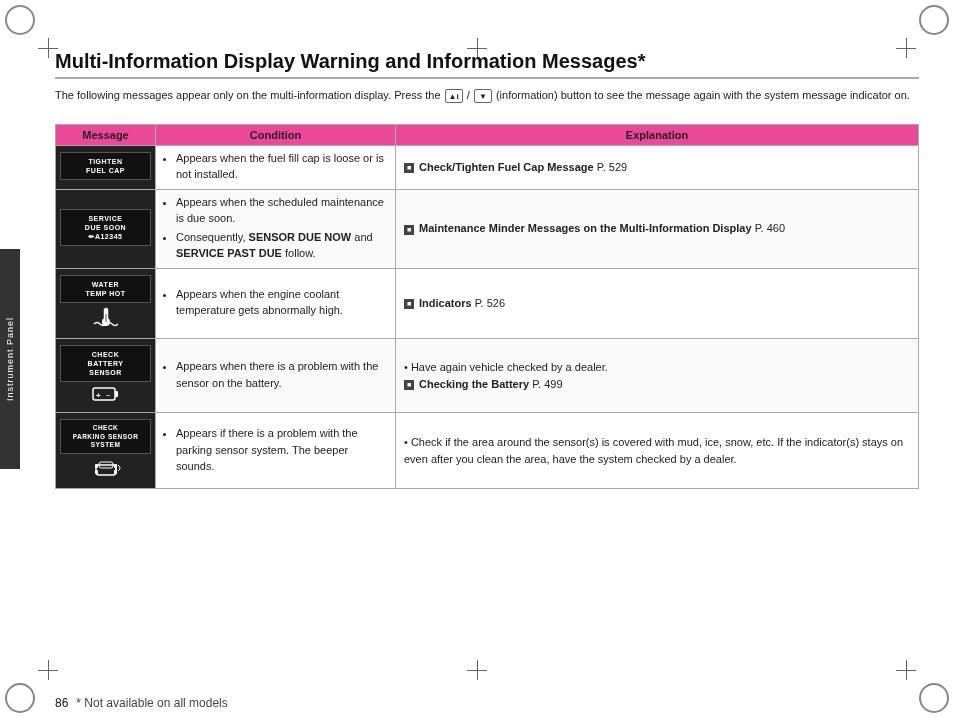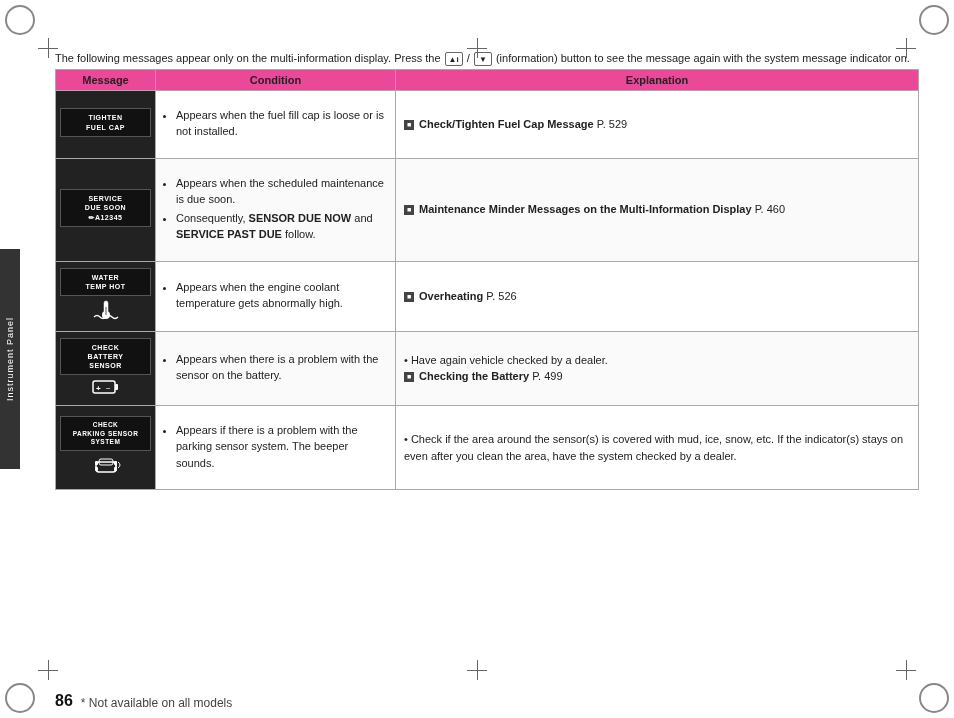--- a/index.html
+++ b/index.html
@@ -66,21 +66,21 @@
       color: #111;
       border-bottom: 2px solid #aaa;
       padding-bottom: 4px;
       margin-bottom: 8px;
     }
 
     
     .intro-text {
       font-size: 11px;
       color: #222;
-      margin-bottom: 2px;
+      margin-bottom: 20px;
       line-height: 1.5;
     }
 
     
     .info-btn-icon {
       display: inline-block;
       width: 18px;
       height: 14px;
       border: 1px solid #666;
       border-radius: 2px;
@@ -102,21 +102,21 @@
       background: #ec4899;
       border: 1px solid #aaa;
       font-size: 11px;
       font-weight: bold;
       padding: 4px 8px;
       text-align: center;
     }
     .info-table td {
       border: 1px solid #aaa;
       vertical-align: middle;
-      padding: 16px 8px;
+      padding: 4px 8px;
     }
     .info-table tr:nth-child(even) td {
       background: #fafafa;
     }
 
     
     .msg-cell {
       background: #222 !important;
       width: 100px;
       text-align: center;
@@ -180,22 +180,22 @@
     .footer {
       position: absolute;
       bottom: 8px;
       left: 55px;
       right: 35px;
       display: flex;
       align-items: flex-end;
       gap: 8px;
     }
     .page-number {
-      font-size: 16px;
-      font-weight: bold;
+      font-size: 12px;
+      font-weight: normal;
       color: #111;
     }
     .footer-note {
       font-size: 12px;
       color: #444;
     }
 
     
     .cross-marker {
       position: absolute;
@@ -265,20 +265,21 @@
   <div class="cross-marker cm-bc"></div>
 
 
   <div class="side-tab">
     <span class="side-tab-text">Instrument Panel</span>
   </div>
 
   <div class="main-content">
 
 
+    <div class="page-title">Multi-Information Display Warning and Information Messages*</div>
 
     <div class="intro-text">
       <span>The following messages appear only on the multi-information display. Press the</span>
       <span class="info-btn-icon">▲i</span>
       /
       <span class="info-btn-icon">▼</span>
       <span>(information) button to see the message again with the system message indicator on.</span>
     </div>
 
     <table class="info-table">
@@ -344,21 +345,21 @@
               </svg>
             </div>
           </td>
           <td class="condition-cell">
             <ul>
               <li>Appears when the engine coolant temperature gets abnormally high.</li>
             </ul>
           </td>
           <td class="explanation-cell">
             <span class="ref-icon">■</span>
-            <span class="text-bold">Overheating</span>
+            <span class="text-bold">Indicators</span>
             <span> P. 526</span>
           </td>
         </tr>
 
         <tr>
           <td class="msg-cell">
             <div class="msg-display">
               CHECK<br>BATTERY<br>SENSOR
             </div>
             <div class="msg-icon">

